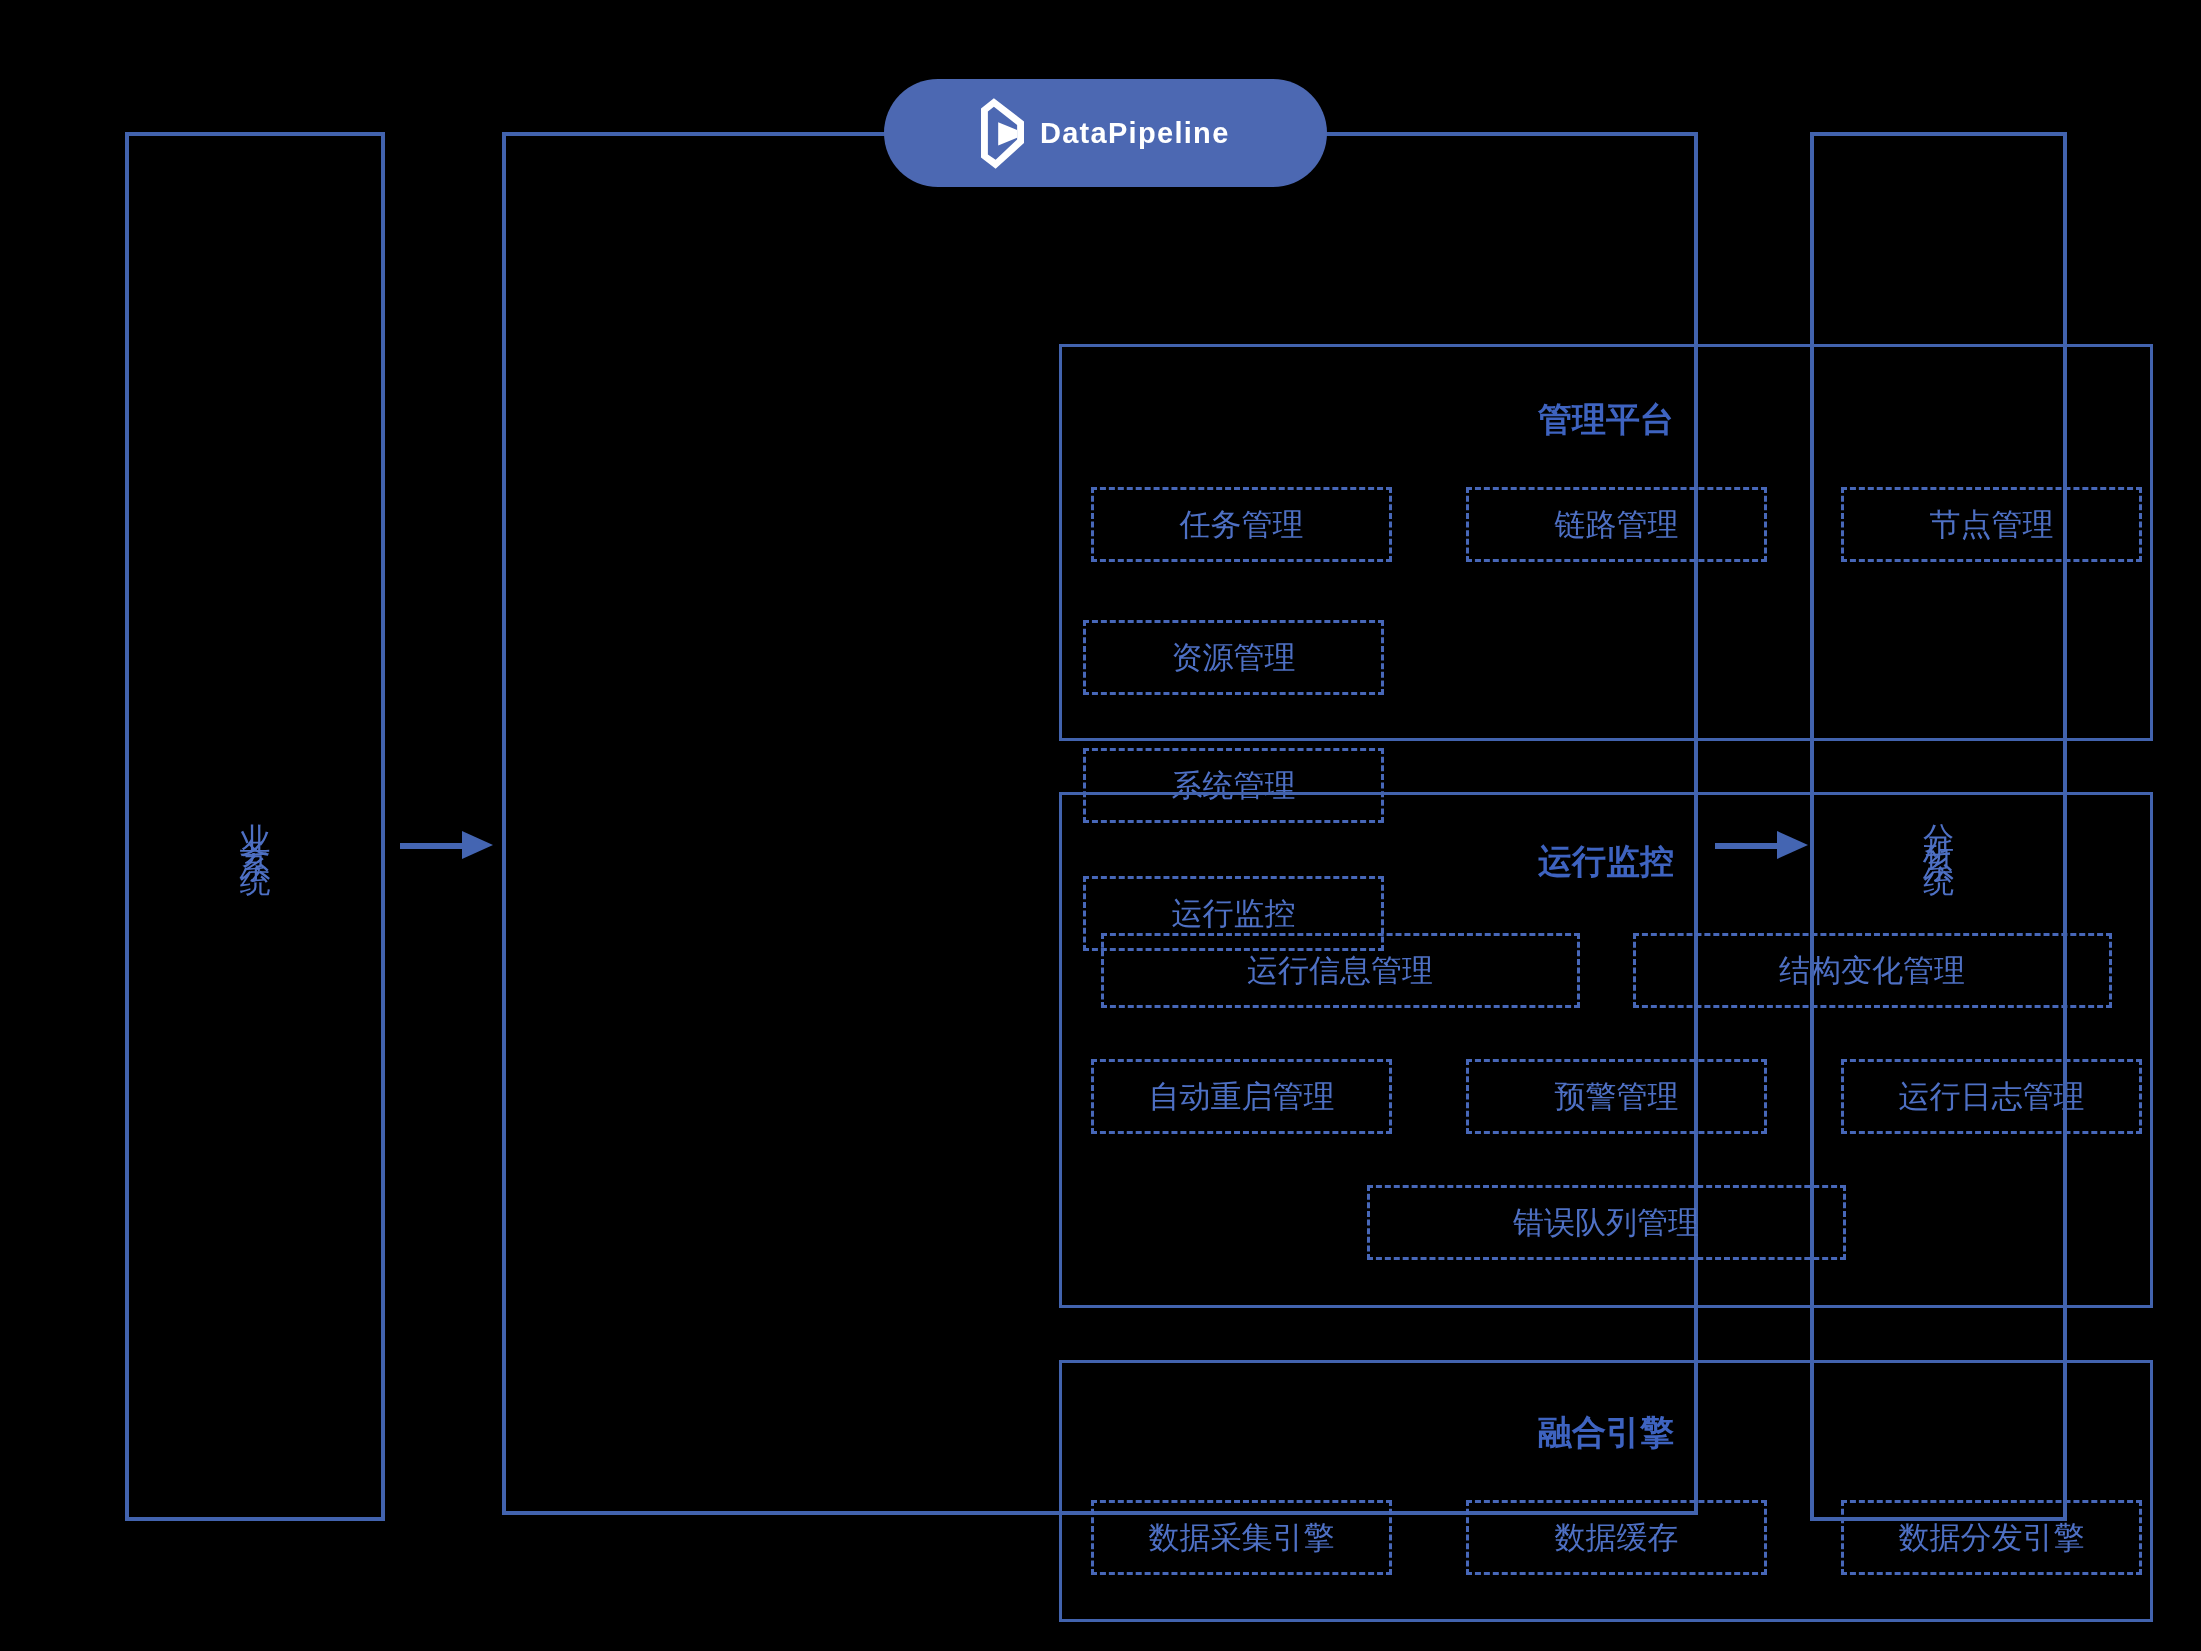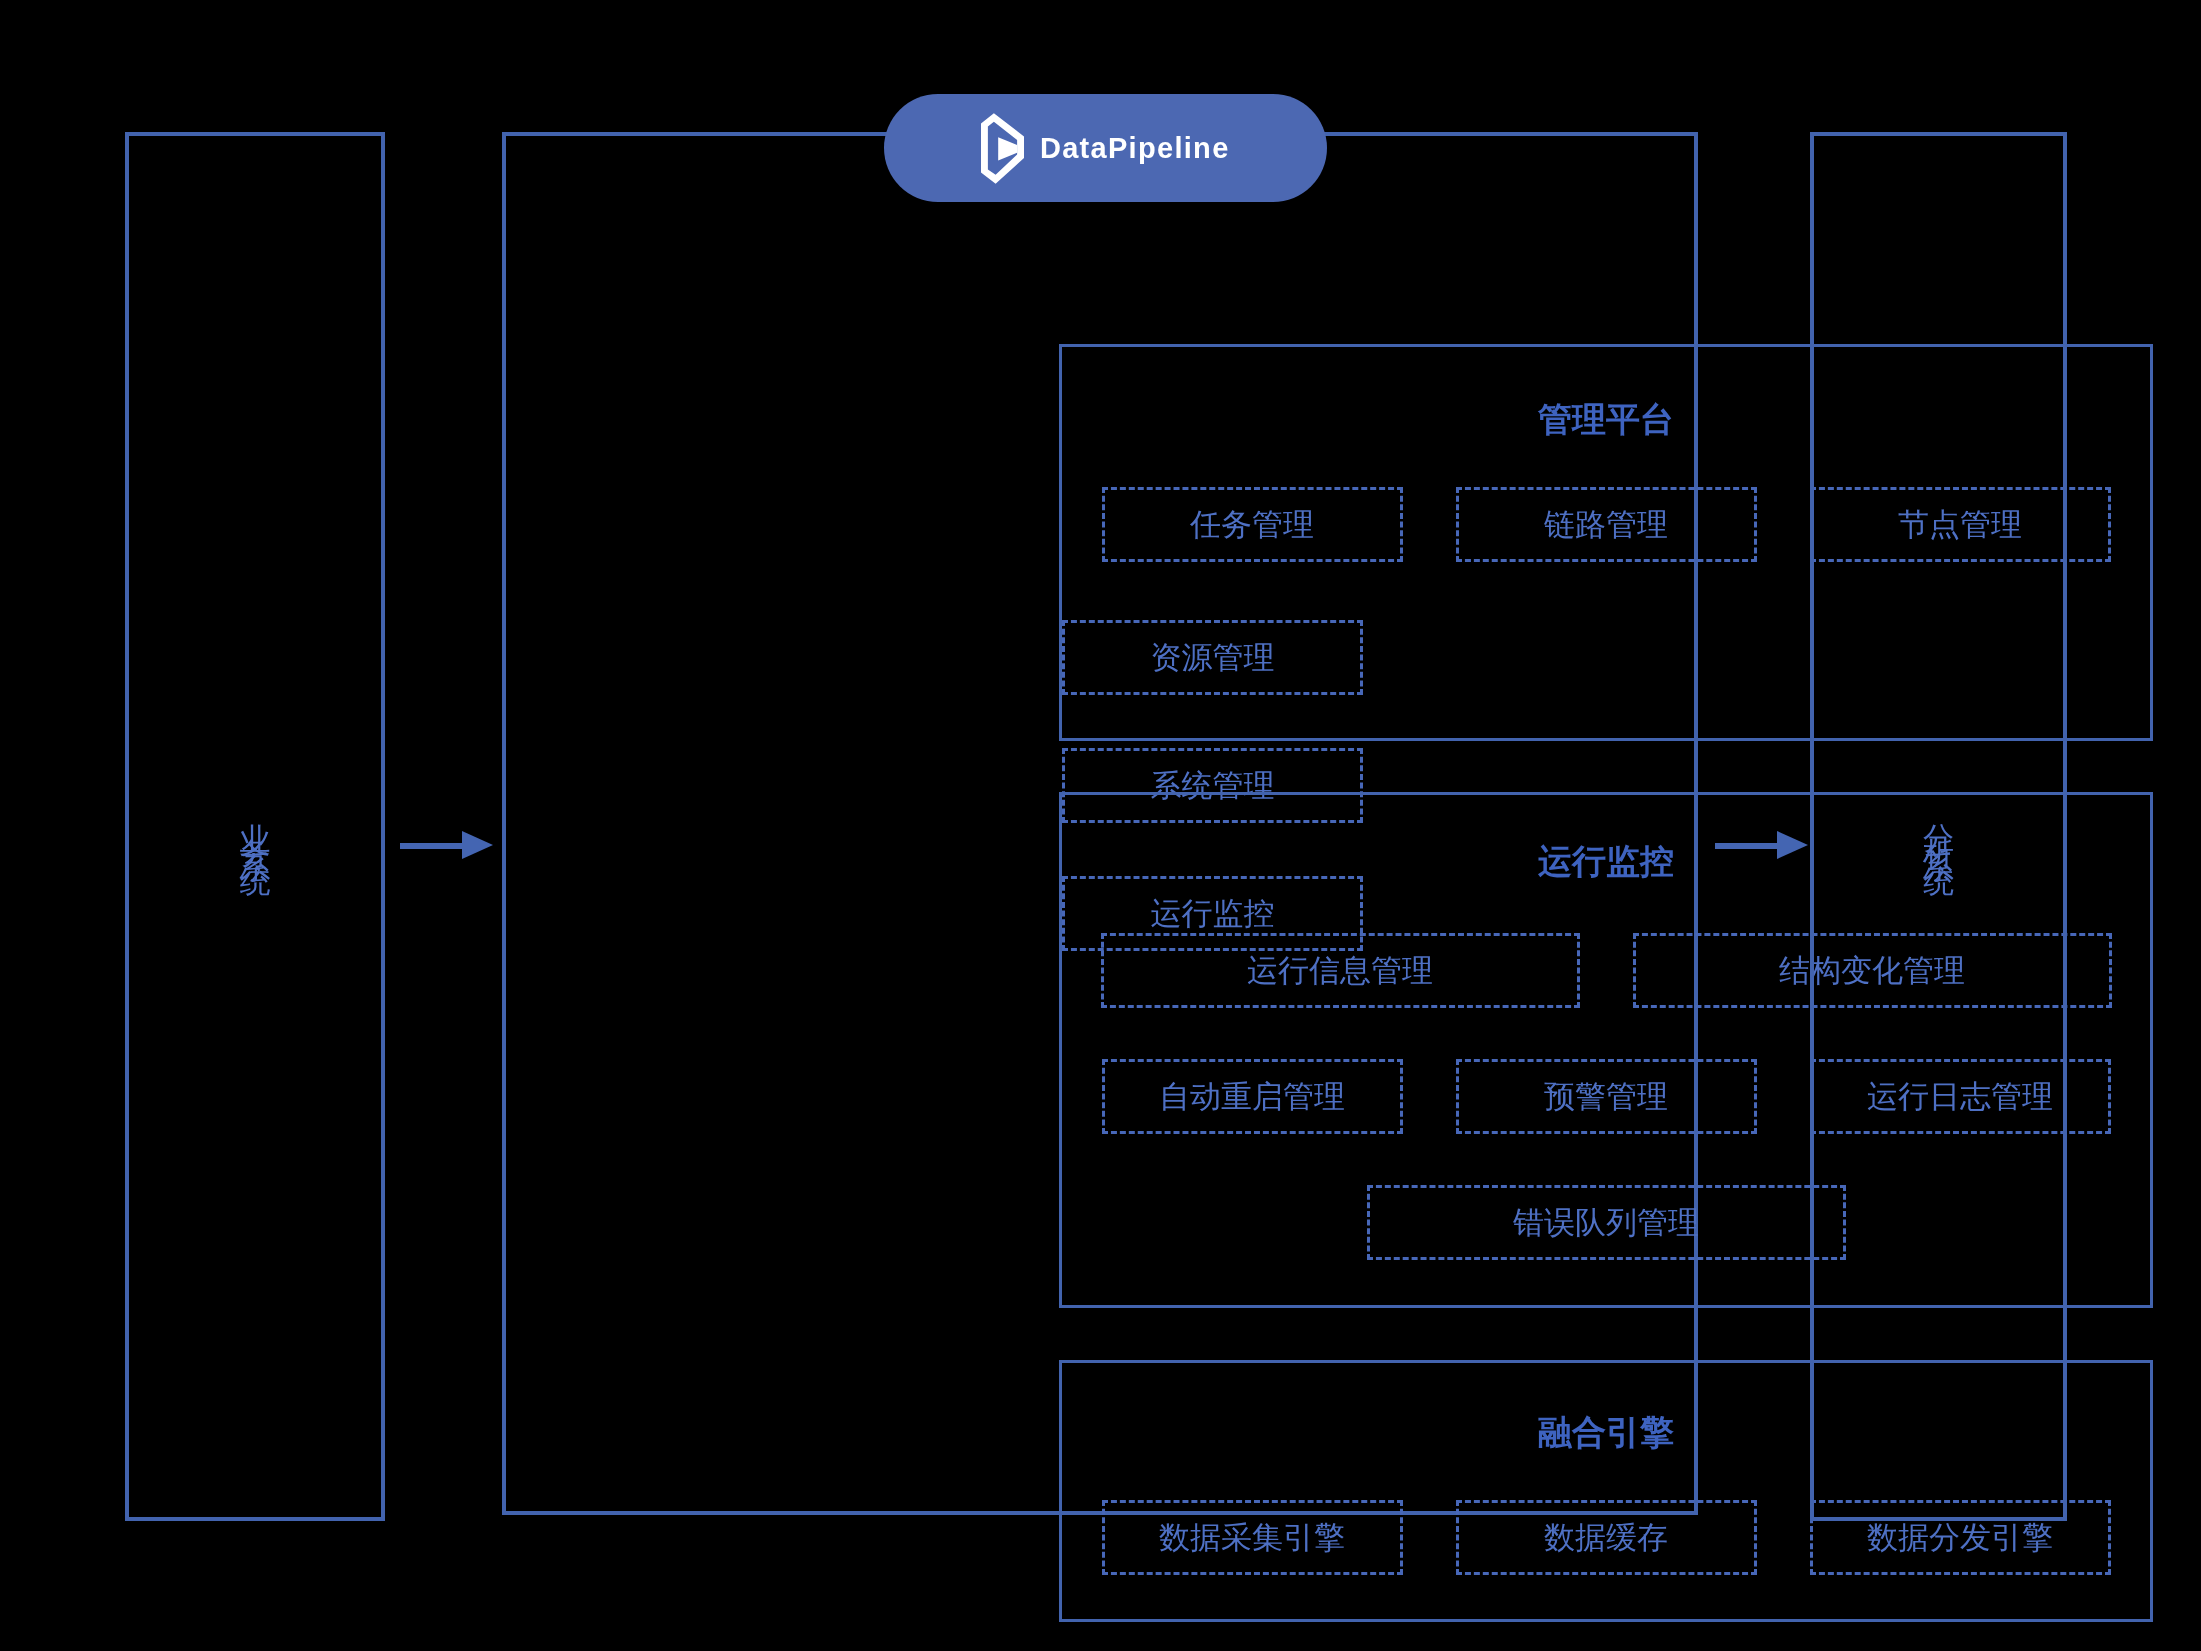--- a/index.html
+++ b/index.html
@@ -40,21 +40,20 @@
     position:absolute;left:502px;top:132px;width:1196px;height:1383px;
     border:4.3px solid var(--line-blue);
   }
 
   
   .pill{
     position:absolute;left:884px;top:79px;width:443px;height:108px;
     background:var(--pill-blue);border-radius:54px;
     display:flex;align-items:center;justify-content:center;gap:15.5px;
     z-index:5;
-    margin-top:15px;
   }
   .pill .logo-text{
     color:var(--logo-white);font-size:29px;font-weight:600;letter-spacing:1.3px;
   }
   .pill svg{display:block;}
 
   
   .section{
     position:absolute;border:3.4px solid var(--line-blue);
     left:553px;width:1094px;
@@ -71,21 +70,21 @@
   #sec-engine .sec-title{top:50px;}
 
   .row{
     position:absolute;left:0;right:0;
     display:flex;justify-content:center;gap:53px;
   }
   .dbox{
     height:75px;border:3.4px dashed var(--dash-blue);
     display:flex;align-items:center;justify-content:center;
   }
-  .dbox.narrow{width:301px;}
+  .dbox.narrow{width:301px;margin-left:21px;}
   .dbox.wide{width:479px;}
   .dbox span{color:var(--label-blue);font-size:31px;line-height:1;}
 
   
   #sec-mgmt .row.r1{top:140px;}
   #sec-mgmt .row.r2{top:273px;flex-direction:column;}
   #sec-monitor .row.r1{top:138px;}
   #sec-monitor .row.r2{top:264px;}
   #sec-monitor .row.r3{top:390px;}
   #sec-engine .row.r1{top:137px;}

